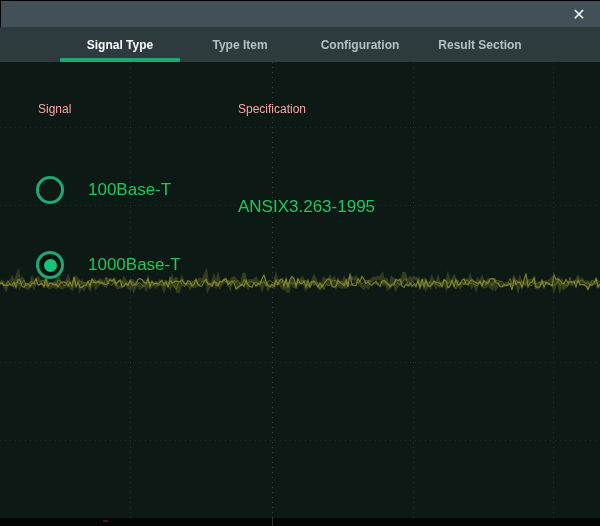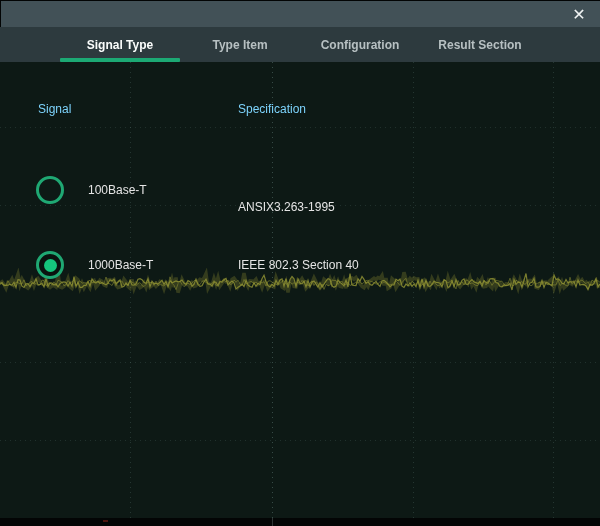--- a/index.html
+++ b/index.html
@@ -24,22 +24,22 @@
   .tab.active .underline{display:block;}
 
   
   .screen{position:absolute;top:62px;left:0;right:0;bottom:8px;background:#0d1915;overflow:hidden;}
   .vline{position:absolute;top:0;bottom:0;width:1px;
          background:repeating-linear-gradient(to bottom,rgba(132,172,166,.20) 0 1px,transparent 1px 5px);}
   .vline.center{background:repeating-linear-gradient(to bottom,rgba(150,190,184,.30) 0 1px,transparent 1px 5px);}
   .hline{position:absolute;left:0;right:0;height:1px;
          background:repeating-linear-gradient(to right,rgba(132,172,166,.16) 0 1px,transparent 1px 5px);}
 
-  .hdr{position:absolute;font-size:12px;color:#7dd3fc;line-height:12px;}
-  .lbl{position:absolute;font-size:12px;color:#e5e5e5;line-height:14px;}
+  .hdr{position:absolute;font-size:12px;color:#fca5a5;line-height:12px;}
+  .lbl{position:absolute;font-size:17px;color:#22c55e;line-height:14px;}
 
   .radio{position:absolute;width:22px;height:22px;border:3px solid #1fa873;border-radius:50%;
          box-sizing:content-box;cursor:pointer;}
   .radio.selected{background:#0a130f;}
   .radio.selected::after{content:"";position:absolute;left:50%;top:50%;width:13px;height:13px;
          margin:-6.5px 0 0 -6.5px;border-radius:50%;background:#15c57c;}
 
   .wave{position:absolute;left:0;top:206px;width:600px;height:30px;}
 
   
@@ -96,21 +96,20 @@
 
     <span class="hdr" style="left:38px;top:41px">Signal</span>
     <span class="hdr" style="left:238px;top:41px">Specification</span>
 
     <div class="radio" style="left:36px;top:114px"></div>
     <span class="lbl" style="left:88px;top:121px">100Base-T</span>
     <span class="lbl" style="left:238px;top:138px">ANSIX3.263-1995</span>
 
     <div class="radio selected" style="left:36px;top:189px"></div>
     <span class="lbl" style="left:88px;top:196px">1000Base-T</span>
-    <span class="lbl" style="left:238px;top:196px">IEEE 802.3 Section 40</span>
   </div>
 
   <div class="bottombar">
     <div class="tick-red"></div>
     <div class="tick-center"></div>
   </div>
 
 </div>
 
 </body></html>

